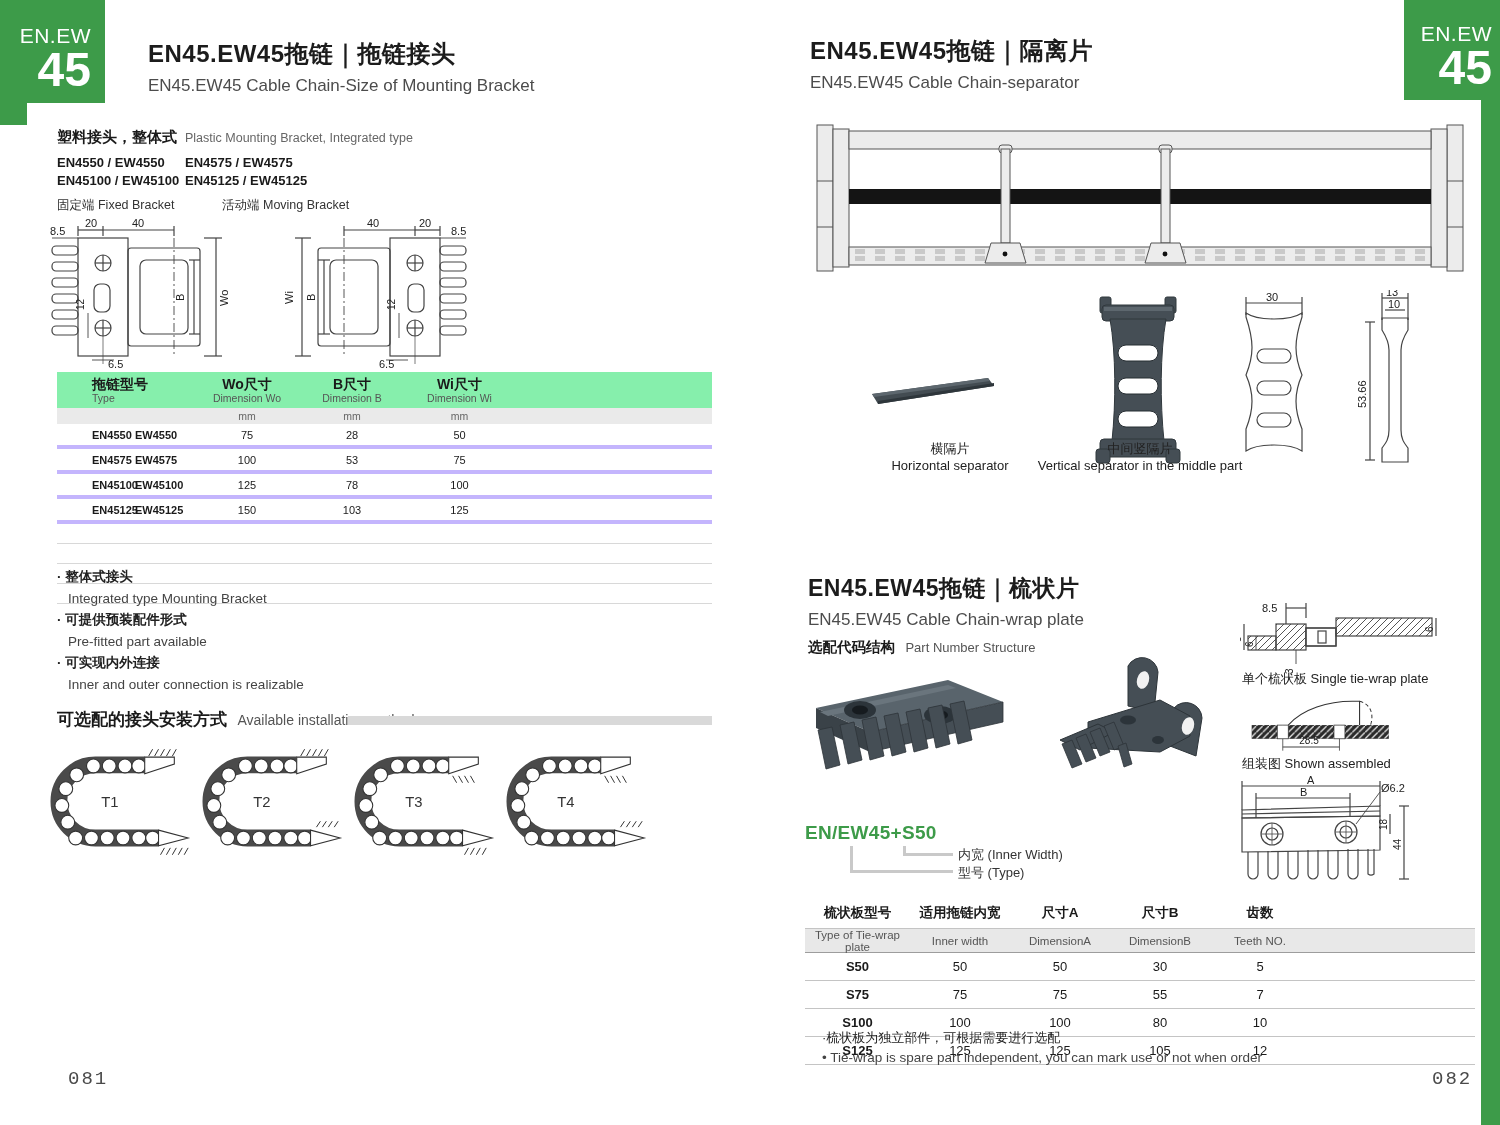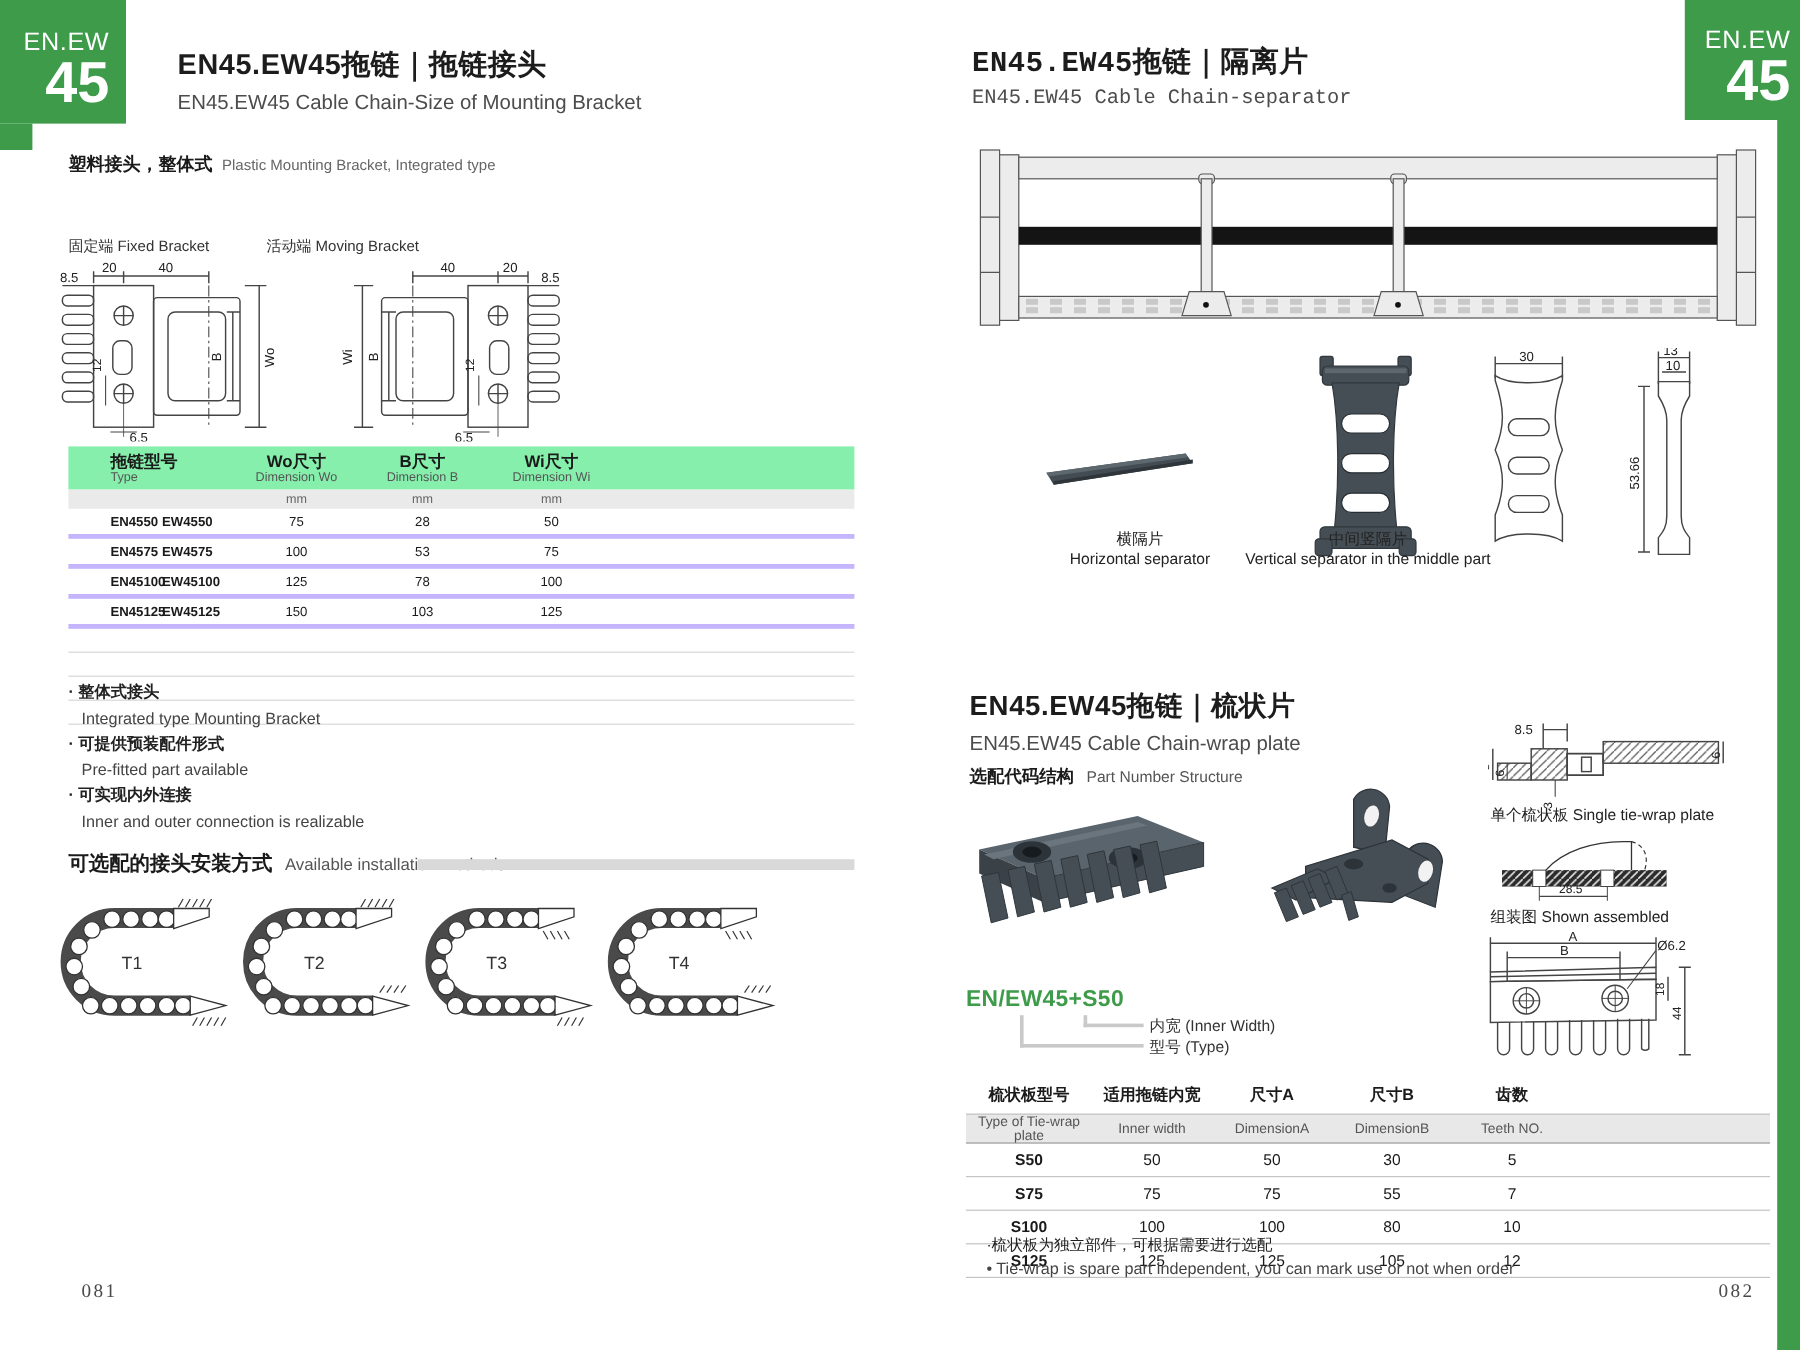--- a/index.html
+++ b/index.html
@@ -48,21 +48,21 @@
   
   .rtable{font-size:13px;}
   .rrow{display:grid;grid-template-columns:105px 100px 100px 100px 100px 165px;align-items:center;text-align:center;}
   .rt-cnh{height:30px;font-weight:700;font-size:13.5px;}
   .rt-enh{height:23px;background:#e8e8e8;font-size:11.5px;color:#555;border-top:1px solid #c4c4c4;border-bottom:1px solid #9d9d9d;}
   .rdata{height:27px;border-bottom:1px solid #c4c4c4;}
   .rdata .mod{font-weight:700;}
   .notes{font-size:13px;line-height:20px;}
   .notes .cn{color:#222;}
   .notes .en{color:#444;font-size:13.5px;}
-  .pageno{font-family:Liberation Serif, serif;font-size:16px;color:#4a4a4a;letter-spacing:2px;}
+  .pageno{font-family:Liberation Mono, monospace;font-size:19px;color:#4a4a4a;letter-spacing:2px;}
   svg text{font-family:"Liberation Sans","DejaVu Sans",sans-serif;}
 </style>
 </head>
 <body>
 
 <div class="page">
 
   <div class="abs tab" style="left:0;top:0;width:105px;height:103px;">
     <div style="text-align:right;padding:24px 14px 0 0;">
       <div class="t1">EN.EW</div>
@@ -73,20 +73,26 @@
 
   <div class="abs" style="left:148px;top:38px;">
     <div class="title-cn">EN45.EW45拖链｜拖链接头</div>
     <div class="title-en">EN45.EW45 Cable Chain-Size of Mounting Bracket</div>
   </div>
 
   <div class="abs" style="left:57px;top:128px;">
     <span class="sec-label-cn">塑料接头，整体式</span><span class="sec-label-en">Plastic Mounting Bracket, Integrated type</span>
   </div>
 
+  <div class="abs models" style="left:57px;top:155px;width:330px;">
+    <span>EN4550 / EW4550</span>
+    <span>EN4575 / EW4575</span>
+    <span>EN45100 / EW45100</span>
+    <span>EN45125 / EW45125</span>
+  </div>
 
   <div class="abs small-lbl" style="left:57px;top:197px;">固定端  Fixed Bracket</div>
   <div class="abs small-lbl" style="left:222px;top:197px;">活动端  Moving Bracket</div>
 
   <div class="abs" style="left:48px;top:218px;">
     <svg width="215" height="150" viewBox="0 0 215 150" fill="none" stroke="#444" stroke-width="1.2">
 
       <rect x="4" y="28" width="26" height="9" rx="4"></rect>
         <rect x="4" y="44" width="26" height="9" rx="4"></rect>
       <rect x="4" y="60" width="26" height="9" rx="4"></rect>
@@ -400,21 +406,21 @@
           <line x1="122" y1="84" x2="126" y2="78"></line>
           <line x1="128" y1="84" x2="132" y2="78"></line>
           <line x1="134" y1="84" x2="138" y2="78"></line>
         </g>
       <text x="52" y="64" font-size="15" fill="#333">T4</text>
     </svg>
   </div>
 
   <div class="abs pageno" style="left:68px;top:1068px;">081</div>
 
-  <div class="abs" style="left:810px;top:35px;font-family:Liberation Mono, monospace;">
+  <div class="abs" style="left:810px;top:35px;">
     <div class="title-cn">EN45.EW45拖链｜隔离片</div>
     <div class="title-en">EN45.EW45 Cable Chain-separator</div>
   </div>
 
   <div class="abs tab" style="left:1481px;top:0;width:19px;height:1125px;"></div>
   <div class="abs tab" style="left:1404px;top:0;width:96px;height:100px;">
     <div style="text-align:right;padding:22px 8px 0 0;">
       <div class="t1">EN.EW</div>
       <div class="t2">45</div>
     </div>

